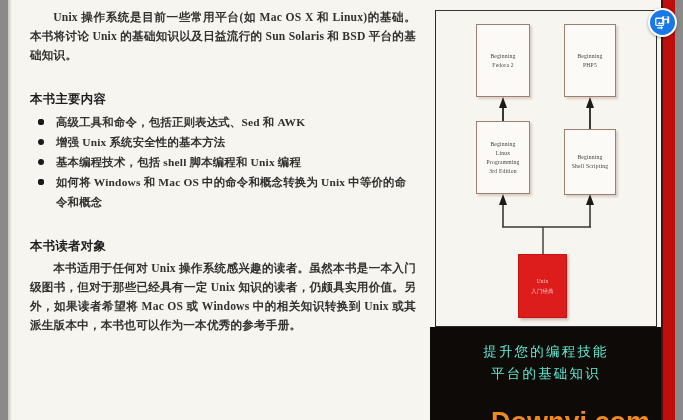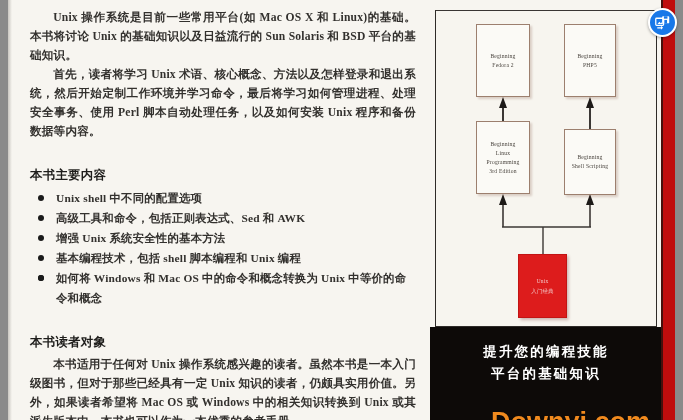--- a/index.html
+++ b/index.html
@@ -133,23 +133,23 @@
     background:#0d0a08;
     color:#ffffff;
     display:flex; flex-direction:column;
     align-items:center; justify-content:flex-start;
     padding-top:14px;
     font-family:"Liberation Sans", sans-serif;
   }
   .tagline {
     font-size:13.5px;
     line-height:22px;
-    font-weight:700;
+    font-weight:400;
     letter-spacing:2.2px;
-    color:#ffffff;
+    color:#5eead4;
   }
 
   
   .watermark {
     position:absolute; left:491px; top:407px;
     font-family:"Liberation Sans", sans-serif;
     font-size:27px;
     font-weight:700;
     color:#f08a1e;
     letter-spacing:0px;
@@ -174,28 +174,26 @@
 <body>
 
 <div id="page">
 
   <div class="gutter-left"></div>
   <div class="gutter-left-soft"></div>
 
   <div class="textcol">
 
     <div class="para indent">Unix 操作系统是目前一些常用平台(如 Mac OS X 和 Linux)的基础。本书将讨论 Unix 的基础知识以及日益流行的 Sun Solaris 和 BSD 平台的基础知识。</div>
-    <div class="para indent">首先，读者将学习 Unix 术语、核心概念、方法以及怎样登录和退出系统，然后开始定制工作环境并学习命令，最后将学习如何管理进程、处理安全事务、使用 Perl 脚本自动处理任务，以及如何安装 Unix 程序和备份数据等内容。</div>
 
     <div class="sec-head">本书主要内容</div>
 
     <ul class="bullets">
       <li>
         <span class="dot"></span>
-        <span>Unix shell 中不同的配置选项</span>
       </li>
       <li>
         <span class="dot"></span>
         <span>高级工具和命令，包括正则表达式、Sed 和 AWK</span>
       </li>
       <li>
         <span class="dot"></span>
         <span>增强 Unix 系统安全性的基本方法</span>
       </li>
       <li>

